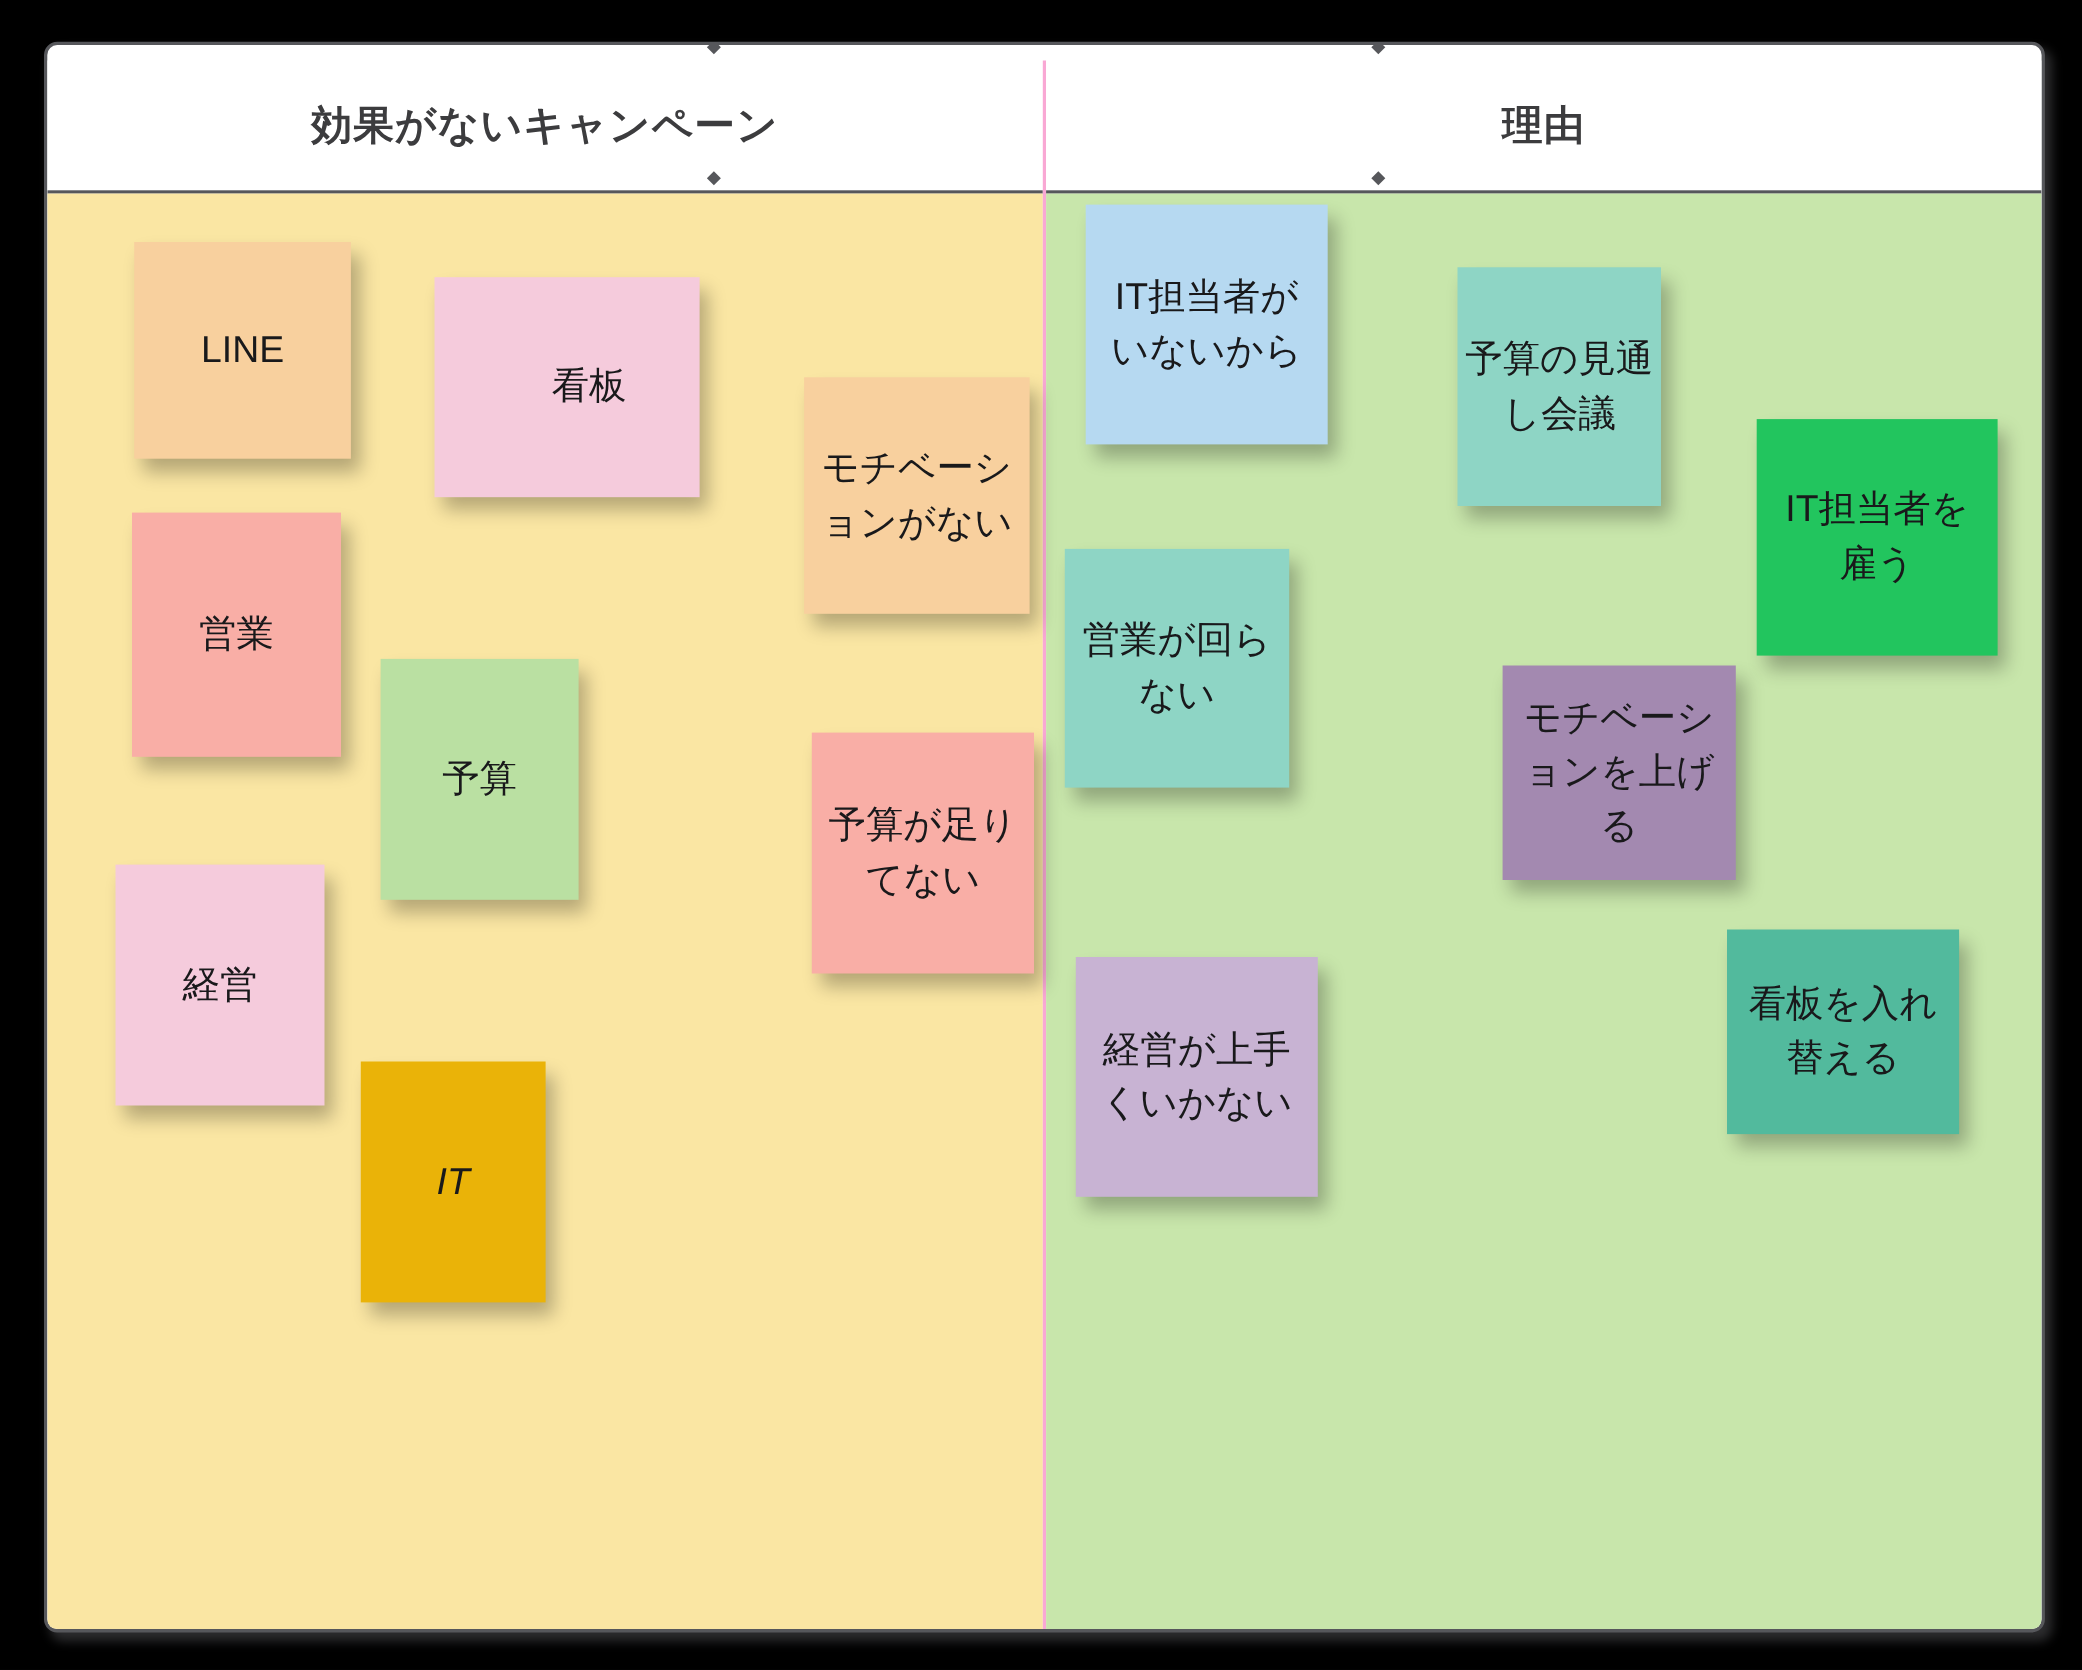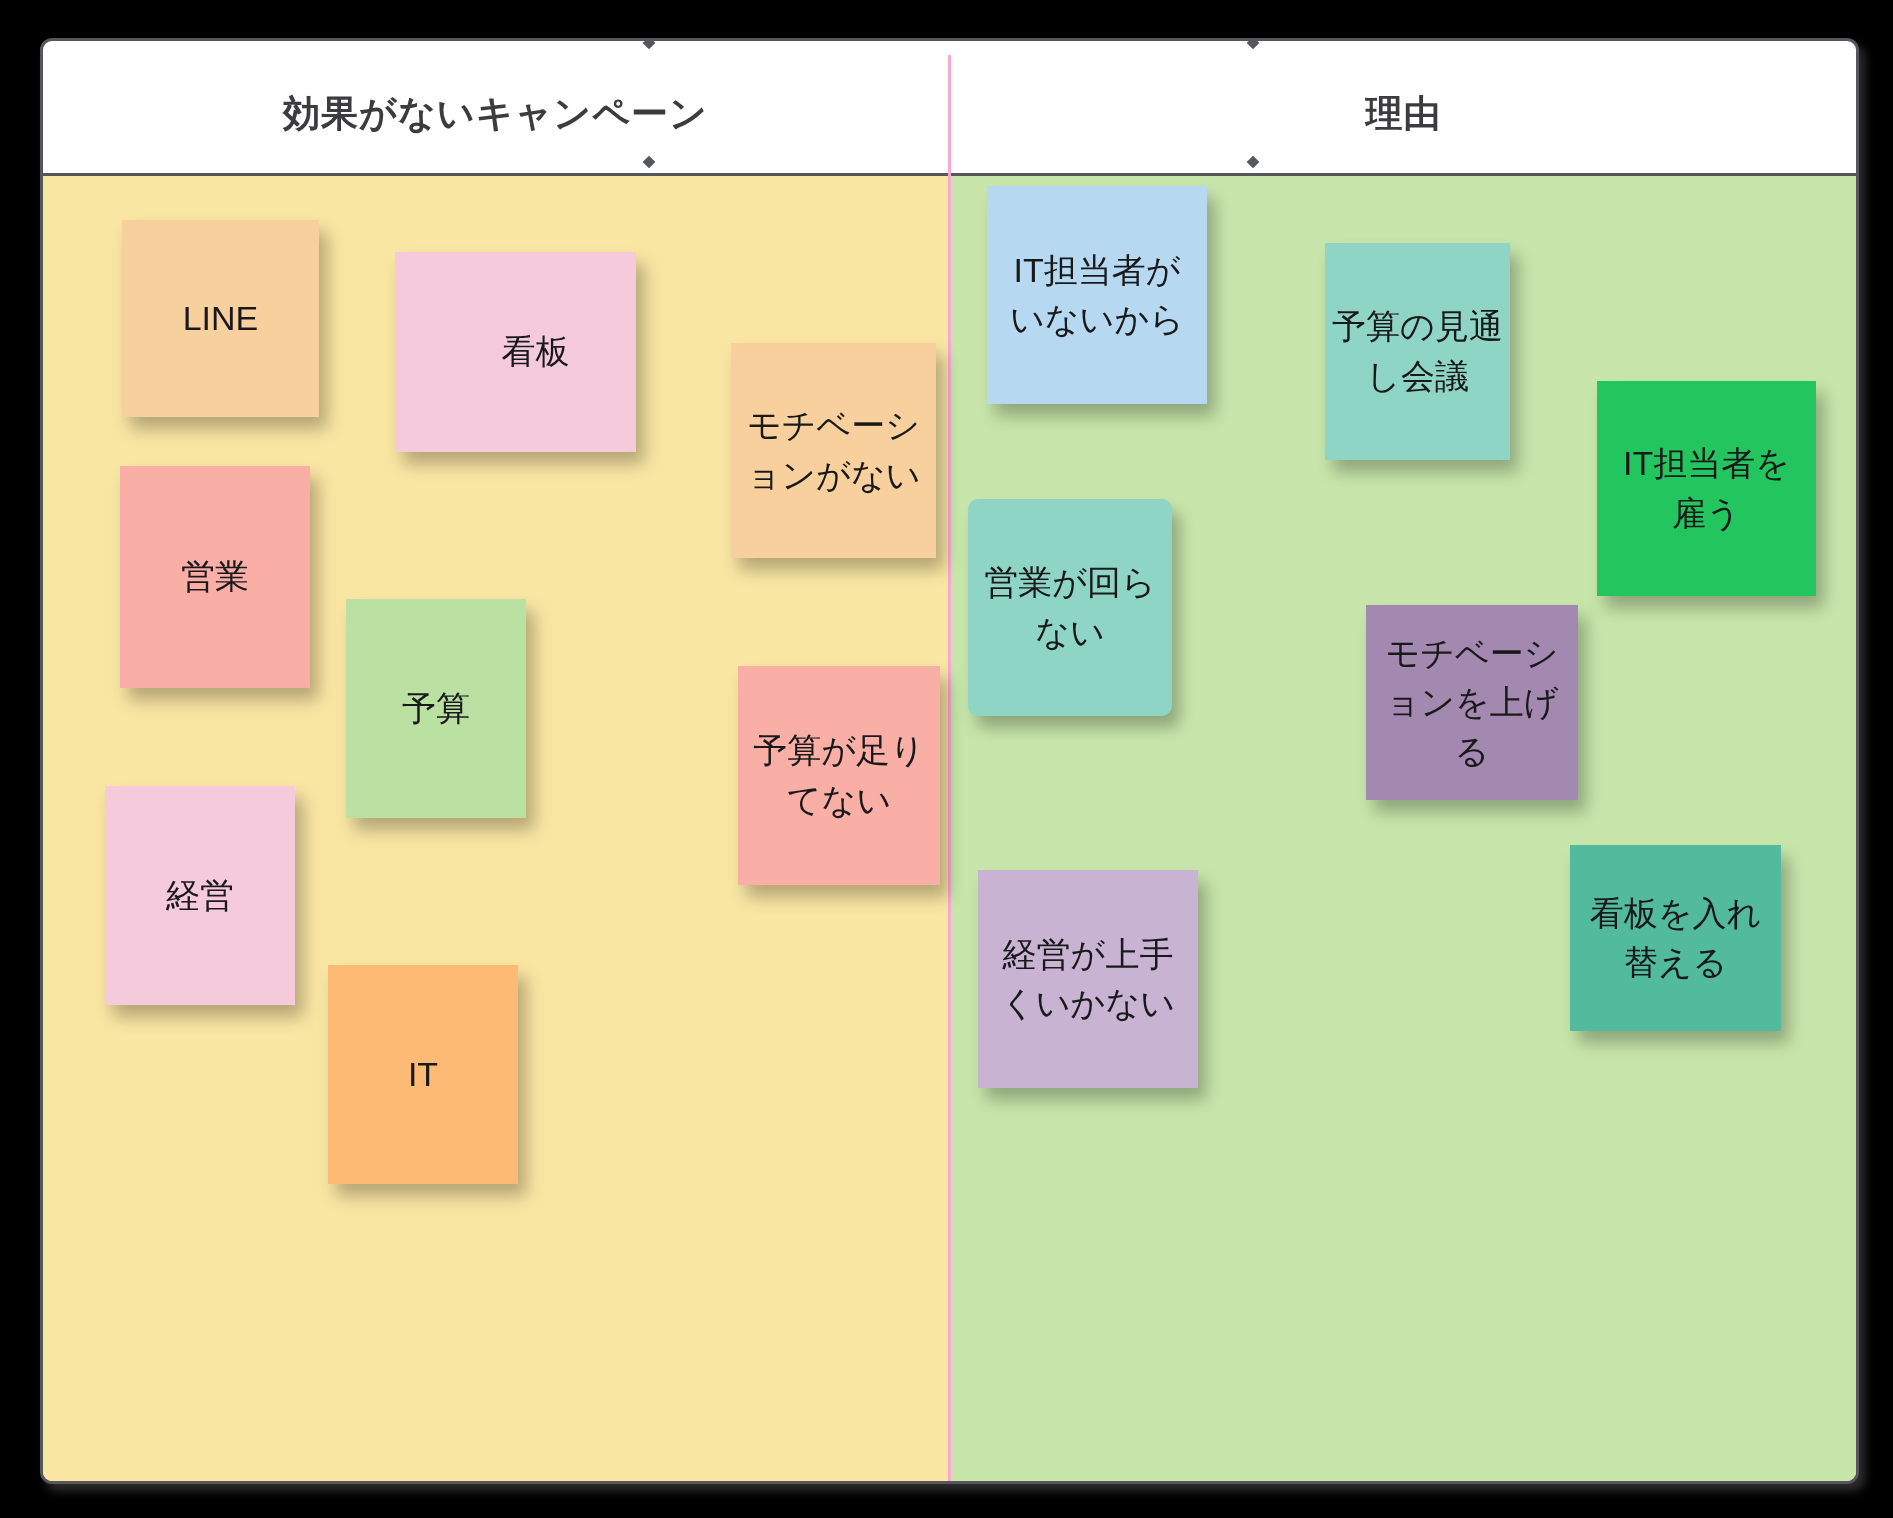--- a/index.html
+++ b/index.html
@@ -113,26 +113,26 @@
     <div class="junction-dot dot-top-2"></div>
     <div class="junction-dot dot-mid-1"></div>
     <div class="junction-dot dot-mid-2"></div>
 
     <div class="notes-layer">
         <div class="note" style="left: 79px; top: 179px; width: 197px; height: 197px; background: rgb(248, 208, 158);"><span>LINE</span></div>
         <div class="note" style="left: 352px; top: 211px; width: 201px; height: 200px; background: rgb(245, 203, 220); padding-left: 40px;"><span>看板</span></div>
         <div class="note" style="left: 77px; top: 425px; width: 190px; height: 222px; background: rgb(249, 174, 166);"><span>営業</span></div>
         <div class="note" style="left: 303px; top: 558px; width: 180px; height: 219px; background: rgb(186, 224, 162);"><span>予算</span></div>
         <div class="note" style="left: 62px; top: 745px; width: 190px; height: 219px; background: rgb(245, 203, 220);"><span>経営</span></div>
-        <div class="note" style="left: 285px; top: 924px; width: 190px; height: 219px; background: #fdba74;"><span>IT</span></div>
+        <div class="note" style="left: 285px; top: 924px; width: 168px; height: 219px; background: #eab308; font-style: italic;"><span>IT</span></div>
         <div class="note" style="left: 944px; top: 145px; width: 220px; height: 218px; background: rgb(182, 217, 241);"><span>IT担当者が
 いないから</span></div>
         <div class="note" style="left: 688px; top: 302px; width: 205px; height: 215px; background: rgb(248, 208, 158);"><span>モチベーシ
 ョンがない</span></div>
-        <div class="note" style="left: 925px; top: 458px; width: 204px; height: 217px; background: rgb(142, 213, 197); border-radius: 10px;"><span>営業が回ら
+        <div class="note" style="left: 925px; top: 458px; width: 204px; height: 217px; background: rgb(142, 213, 197);"><span>営業が回ら
 ない</span></div>
         <div class="note" style="left: 695px; top: 625px; width: 202px; height: 219px; background: rgb(249, 174, 166);"><span>予算が足り
 てない</span></div>
         <div class="note" style="left: 935px; top: 829px; width: 220px; height: 218px; background: rgb(200, 179, 211);"><span>経営が上手
 くいかない</span></div>
         <div class="note" style="left: 1282px; top: 202px; width: 185px; height: 217px; background: rgb(142, 213, 197);"><span>予算の見通
 し会議</span></div>
         <div class="note" style="left: 1554px; top: 340px; width: 219px; height: 215px; background: #22c55e;"><span>IT担当者を
 雇う</span></div>
         <div class="note" style="left: 1323px; top: 564px; width: 212px; height: 195px; background: rgb(163, 137, 176);"><span>モチベーシ

